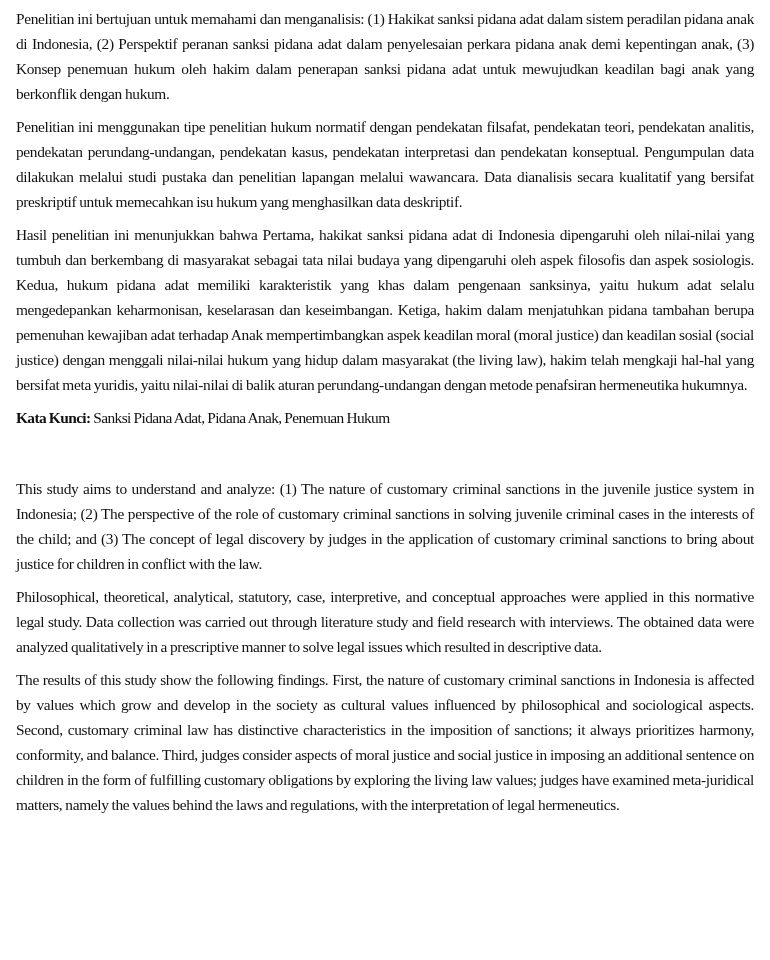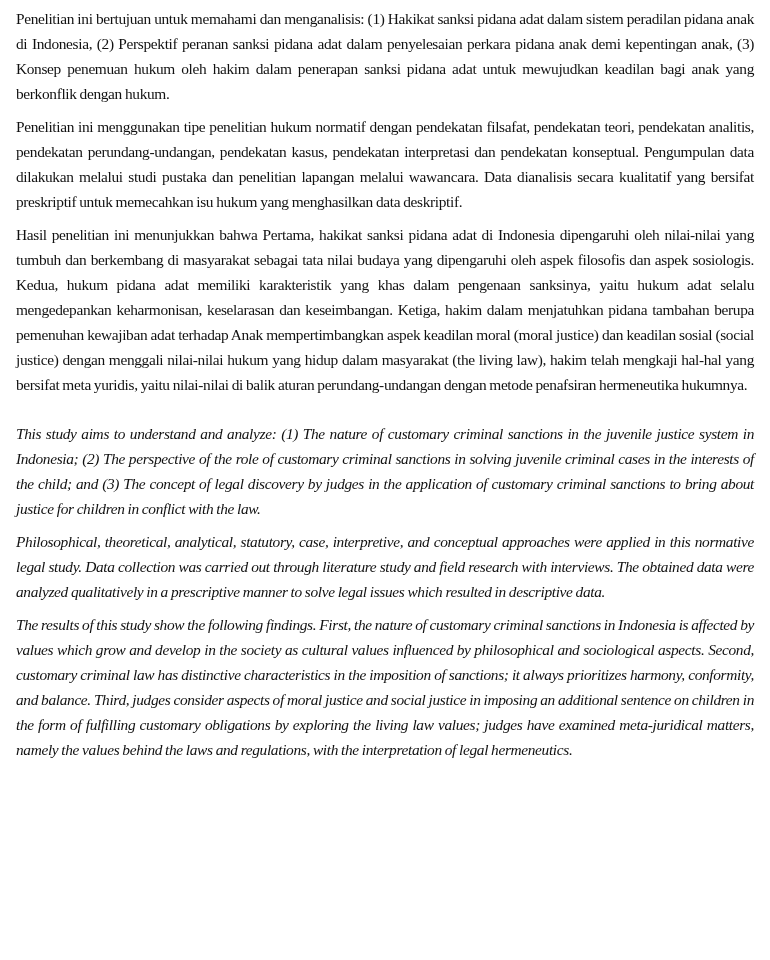--- a/index.html
+++ b/index.html
@@ -29,31 +29,34 @@
       margin: 0;
       text-align: justify;
     }
     .abstract-id .para { margin-bottom: 8px; }
     .abstract-en .para { margin-bottom: 8px; }
     .keywords {
       margin: 0;
       letter-spacing: -0.6px;
     }
     .keywords .kw-label { font-weight: bold; }
-    .abstract-en { margin-top: 24px; font-style: italic; }
+    .abstract-en { margin-top: 46px; }
   </style>
 </head>
 <body>
 
 <div class="page">
 
   <section class="abstract-id">
     <p class="para">Penelitian ini bertujuan untuk memahami dan menganalisis: (1) Hakikat sanksi pidana adat dalam sistem peradilan pidana anak di Indonesia, (2) Perspektif peranan sanksi pidana adat dalam penyelesaian perkara pidana anak demi kepentingan anak, (3) Konsep penemuan hukum oleh hakim dalam penerapan sanksi pidana adat untuk mewujudkan keadilan bagi anak yang berkonflik dengan hukum.</p>
     <p class="para">Penelitian ini menggunakan tipe penelitian hukum normatif dengan pendekatan filsafat, pendekatan teori, pendekatan analitis, pendekatan perundang-undangan, pendekatan kasus, pendekatan interpretasi dan pendekatan konseptual. Pengumpulan data dilakukan melalui studi pustaka dan penelitian lapangan melalui wawancara. Data dianalisis secara kualitatif yang bersifat preskriptif untuk memecahkan isu hukum yang menghasilkan data deskriptif.</p>
     <p class="para">Hasil penelitian ini menunjukkan bahwa Pertama, hakikat sanksi pidana adat di Indonesia dipengaruhi oleh nilai-nilai yang tumbuh dan berkembang di masyarakat sebagai tata nilai budaya yang dipengaruhi oleh aspek filosofis dan aspek sosiologis. Kedua, hukum pidana adat memiliki karakteristik yang khas dalam pengenaan sanksinya, yaitu hukum adat selalu mengedepankan keharmonisan, keselarasan dan keseimbangan. Ketiga, hakim dalam menjatuhkan pidana tambahan berupa pemenuhan kewajiban adat terhadap Anak mempertimbangkan aspek keadilan moral (moral justice) dan keadilan sosial (social justice) dengan menggali nilai-nilai hukum yang hidup dalam masyarakat (the living law), hakim telah mengkaji hal-hal yang bersifat meta yuridis, yaitu nilai-nilai di balik aturan perundang-undangan dengan metode penafsiran hermeneutika hukumnya.</p>
+    <p class="keywords">
+      <span class="kw-label">Kata Kunci:</span><span> Sanksi Pidana Adat, Pidana Anak, Penemuan Hukum</span>
+    </p>
   </section>
 
   <section class="abstract-en">
     <p class="para">This study aims to understand and analyze: (1) The nature of customary criminal sanctions in the juvenile justice system in Indonesia; (2) The perspective of the role of customary criminal sanctions in solving juvenile criminal cases in the interests of the child; and (3) The concept of legal discovery by judges in the application of customary criminal sanctions to bring about justice for children in conflict with the law.</p>
     <p class="para">Philosophical, theoretical, analytical, statutory, case, interpretive, and conceptual approaches were applied in this normative legal study. Data collection was carried out through literature study and field research with interviews. The obtained data were analyzed qualitatively in a prescriptive manner to solve legal issues which resulted in descriptive data.</p>
     <p class="para">The results of this study show the following findings. First, the nature of customary criminal sanctions in Indonesia is affected by values which grow and develop in the society as cultural values influenced by philosophical and sociological aspects. Second, customary criminal law has distinctive characteristics in the imposition of sanctions; it always prioritizes harmony, conformity, and balance. Third, judges consider aspects of moral justice and social justice in imposing an additional sentence on children in the form of fulfilling customary obligations by exploring the living law values; judges have examined meta-juridical matters, namely the values behind the laws and regulations, with the interpretation of legal hermeneutics.</p>
   </section>
 
 </div>
 

